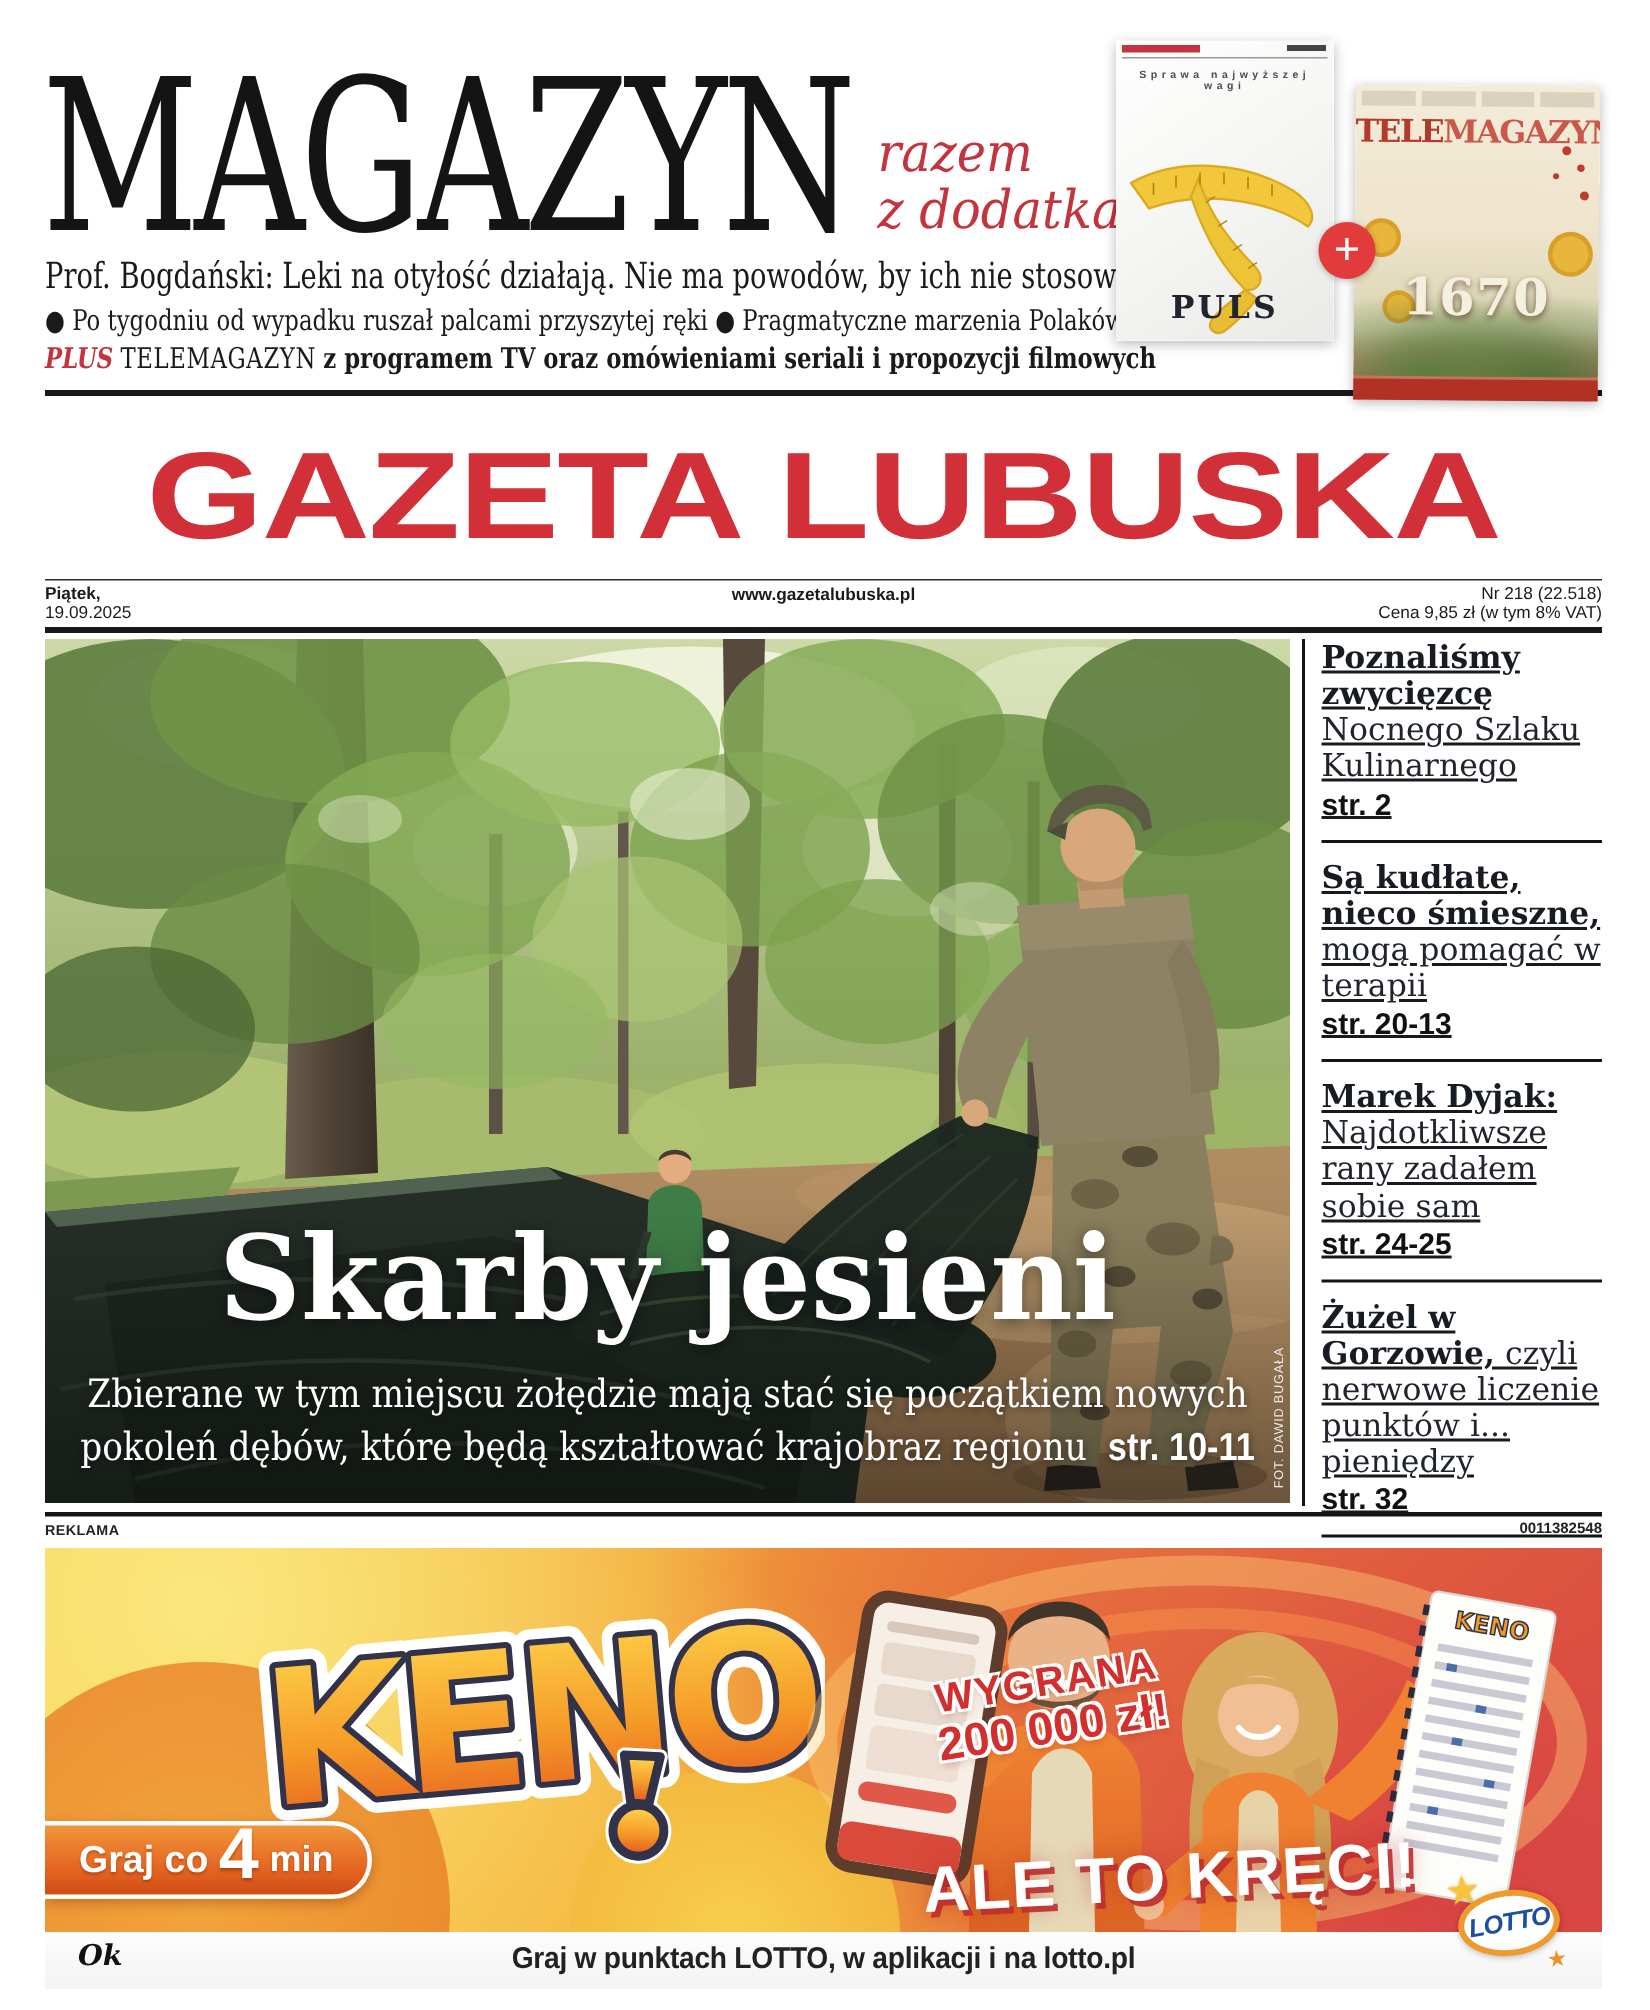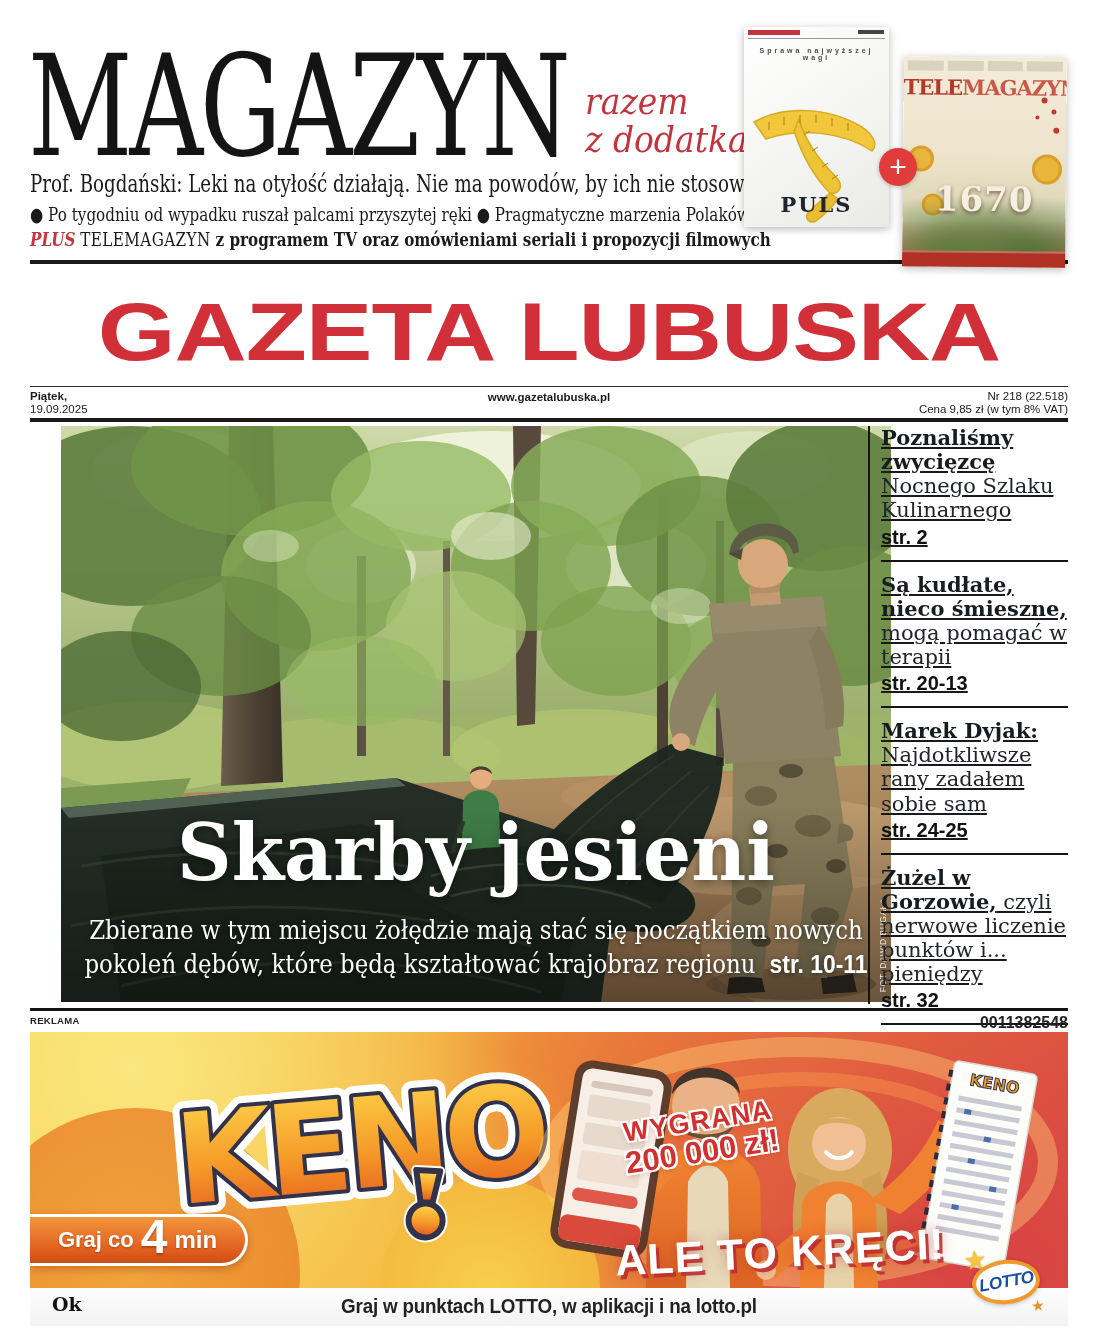--- a/index.html
+++ b/index.html
@@ -71,21 +71,21 @@
   }
   .rule-thin { left:30px; top:386px; width:1038px; height:1px; background:#2a2a2a; }
   .dateline { left:30px; top:390px; width:1038px; height:26px; font-size:11.5px; }
   .dl-left { position:absolute; left:0; top:0; font-weight:700; line-height:1.15; }
   .dl-left .d2 { font-weight:400; }
   .dl-center { position:absolute; left:0; right:0; top:1px; text-align:center; font-weight:700; }
   .dl-right { position:absolute; right:0; top:0; text-align:right; line-height:1.15; font-weight:400; }
   .rule-thick-2 { left:30px; top:418px; width:1038px; height:4px; background:#191919; }
 
   
-  .photo { left:30px; top:426px; width:830px; height:576px; overflow:hidden; background:#7d9a55;margin-left:31px; }
+  .photo { left:30px; top:426px; width:830px; height:576px; overflow:hidden; background:#7d9a55; }
   .photo svg { display:block; }
   .photo-headline {
     position:absolute; left:0; right:0; top:388px; text-align:center;
     font-family:"DejaVu Serif", serif; font-weight:700; font-size:78px; color:#ffffff;
     text-shadow:0 2px 10px rgba(0,0,0,0.45); transform:scaleX(0.97); line-height:1;
   }
   .photo-sub {
     position:absolute; left:-40px; right:-40px; top:488px; text-align:center;
     font-family:"DejaVu Serif", serif; font-size:26px; color:#ffffff; line-height:1.3;
     text-shadow:0 1px 6px rgba(0,0,0,0.55); transform:scaleX(0.88);
@@ -105,21 +105,21 @@
   .teaser b { font-weight:700; color:#171b22; }
   .pref { font-family:"Liberation Sans", sans-serif; font-weight:700; font-size:20px; margin-top:3px; color:#111; }
   .tdiv { height:2px; background:#141414; margin:11px 0 11px 0; }
   .issn-row { display:flex; justify-content:space-between; margin-top:3px;
     font-size:9.5px; font-weight:700; color:#222; letter-spacing:-0.2px; }
   .barcode { margin-top:8px; }
 
   
   .rule-reklama { left:30px; top:1008px; width:1038px; height:3px; background:#141414; }
   .reklama-label { left:30px; top:1015px; font-size:9.5px; font-weight:700; color:#222; letter-spacing:0.3px; }
-  .ad-code { right:32px; top:1014px; font-size:16px; font-weight:700; color:#222; }
+  .ad-code { right:32px; top:1014px; font-size:10px; font-weight:700; color:#222; }
 
   
   .ad {
     left:30px; top:1032px; width:1038px; height:256px; overflow:hidden;
     background:
       radial-gradient(circle at 10% 15%, #fae77e 0%, rgba(250,231,126,0) 40%),
       radial-gradient(circle at 38% 120%, #f5b93c 0%, rgba(245,185,60,0) 42%),
       radial-gradient(circle at 92% 90%, #d84343 0%, rgba(216,67,67,0) 60%),
       radial-gradient(circle at 75% 10%, #f0913a 0%, rgba(240,145,58,0) 55%),
       linear-gradient(100deg, #f7d14c 0%, #f3ab3a 38%, #ec7e30 62%, #e05a35 85%, #d84a43 100%);
@@ -130,21 +130,21 @@
     background:radial-gradient(circle, #f8d24e 0%, #f3b83c 80%); opacity:0.9; }
   .keno-logo { position:absolute; left:140px; top:14px; }
   .keno-badge {
     position:absolute; left:0; top:182px; width:218px; height:52px;
     background:linear-gradient(180deg,#f2953a 0%, #e2601f 70%, #cf4c16 100%);
     border:3px solid #ffffff; border-left:none; border-radius:0 30px 30px 0;
     box-shadow:0 3px 8px rgba(120,40,0,0.35);
     display:flex; align-items:center; justify-content:center; gap:7px;
     color:#fff; font-weight:700;
   }
-  .keno-badge .b1 { font-size:22px; text-shadow:0 1px 2px rgba(100,30,0,.4); }
+  .keno-badge .b1 { font-size:25px; text-shadow:0 1px 2px rgba(100,30,0,.4); }
   .keno-badge .b4 { font-size:48px; line-height:0.9; margin-top:-6px; text-shadow:0 2px 2px rgba(100,30,0,.4); }
   .keno-badge .b2 { font-size:24px; text-shadow:0 1px 2px rgba(100,30,0,.4); }
   .ad-people { position:absolute; right:0; top:0; }
   .wygrana {
     position:absolute; left:580px; top:76px; width:180px; text-align:center;
     transform:rotate(-9deg); color:#d22f2f; font-weight:700; line-height:1.02;
     text-shadow:-2px -2px 0 #fff, 2px -2px 0 #fff, -2px 2px 0 #fff, 2px 2px 0 #fff, 0 3px 6px rgba(120,0,0,0.3);
   }
   .wygrana .w1 { font-size:27px; letter-spacing:1px; }
   .wygrana .w2 { font-size:31px; }
@@ -154,21 +154,21 @@
     text-shadow:3px 4px 0 rgba(190,45,45,0.9), 0 0 14px rgba(170,30,30,0.5);
     white-space:nowrap;
   }
 
   
   .lotto-strip { left:30px; top:1288px; width:1038px; height:38px;
     background:linear-gradient(180deg,#fdfdfd,#f3f3f3); }
   .lotto-text { position:absolute; left:0; right:0; top:7px; text-align:center;
     font-size:20px; font-weight:700; color:#222; letter-spacing:-0.2px; transform:scaleX(0.94); }
   .ok-logo { position:absolute; left:22px; top:5px; font-family:"DejaVu Serif", serif;
-    font-weight:700; font-size:19px; color:#111; }
+    font-style:italic; font-weight:700; font-size:19px; color:#111; }
   .lotto-logo {
     left:968px; top:1250px; width:76px; height:64px; z-index:5;
     transform:rotate(-6deg);
   }
   .lotto-oval {
     position:absolute; left:4px; top:10px; width:68px; height:44px; border-radius:50%;
     background:#ffffff; border:4px solid #ef9a2e; box-shadow:0 1px 4px rgba(0,0,0,0.25);
     display:flex; align-items:center; justify-content:center;
   }
   .lotto-word { font-size:17px; font-weight:700; font-style:italic; color:#1c4fa0; letter-spacing:-0.5px;

